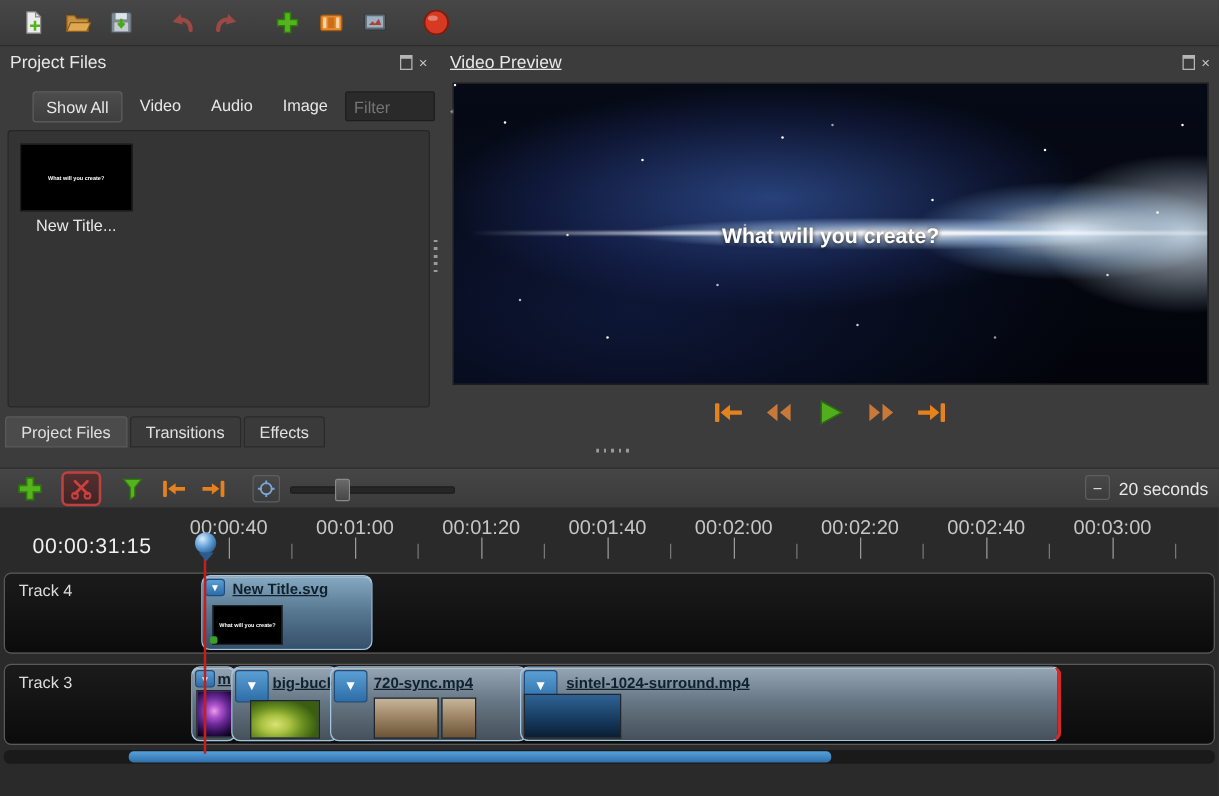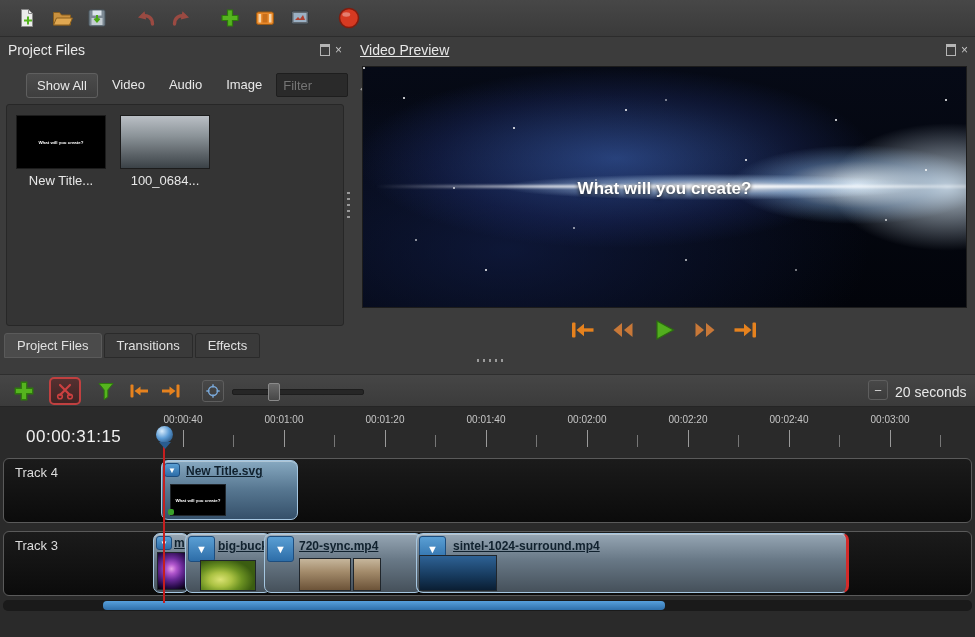--- a/index.html
+++ b/index.html
@@ -84,21 +84,21 @@
   .small-btn{width:22px;height:22px;border:1px solid #5e5e5e;border-radius:3px;background:linear-gradient(#484848,#3c3c3c);
     display:flex;align-items:center;justify-content:center;box-sizing:border-box;}
   .zoom-track{left:232px;top:14px;width:130px;height:4px;background:#262626;border:1px solid #1d1d1d;border-radius:2px;}
   .zoom-handle{left:268px;top:8px;width:10px;height:16px;background:linear-gradient(#6a6a6a,#474747);
     border:1px solid #8a8a8a;border-radius:2px;}
   .zoom-label{font-size:14px;color:#e8e8e8;}
 
   
   .tl-body{left:0;top:407px;width:975px;height:230px;background:#2a2a2a;}
   .timecode{left:26px;top:20px;font-size:17px;color:#f0f0f0;letter-spacing:.5px;}
-  .tick-label{position:absolute;top:7px;transform:translateX(-50%);font-size:10px;color:#c6c6c6;white-space:nowrap;}
+  .tick-label{position:absolute;top:7px;transform:translateX(-50%);font-size:16px;color:#c6c6c6;white-space:nowrap;}
   .tick-line{position:absolute;top:23px;width:1px;height:17px;background:#9a9a9a;}
   .tick-mid{position:absolute;top:28px;width:1px;height:12px;background:#777;}
   .track{left:3px;width:969px;height:65px;background:linear-gradient(180deg,#1b1b1b,#0b0b0b);
     border:1px solid #5a5a5a;border-radius:6px;box-sizing:border-box;}
   .track-name{position:absolute;left:11px;top:6px;font-size:13px;color:#ddd;}
   .clip{position:absolute;top:1px;height:60px;border-radius:7px;border:1px solid #a5c6e0;box-sizing:border-box;
     background:linear-gradient(180deg,#96a6b4 0%,#68788 45%,#45505a 100%);
     background:linear-gradient(180deg,#96a6b4 0%,#687886 45%,#45505a 100%);
     box-shadow:inset 0 1px 0 rgba(255,255,255,.35);}
   .clip-blue{background:linear-gradient(180deg,#87a9c1 0%,#567690 50%,#35506a 100%);}
@@ -232,24 +232,20 @@
   </span>
 </div>
 
 <div class="abs files-panel">
   <div class="file-cell">
     <div class="plain-thumb th-newtitle">
       <span class="tiny-caption">What will you create?</span>
     </div>
     <span class="file-label">New Title...</span>
   </div>
-  <div class="file-cell">
-    <div class="plain-thumb th-100"></div>
-    <span class="file-label">100_0684...</span>
-  </div>
 </div>
 
 <div class="abs" style="left:4px;top:333px;display:flex;">
   <span class="bottom-tab active">Project Files</span>
   <span class="bottom-tab">Transitions</span>
   <span class="bottom-tab">Effects</span>
 </div>
 
 <div class="abs vsplit-dots"></div>
 

